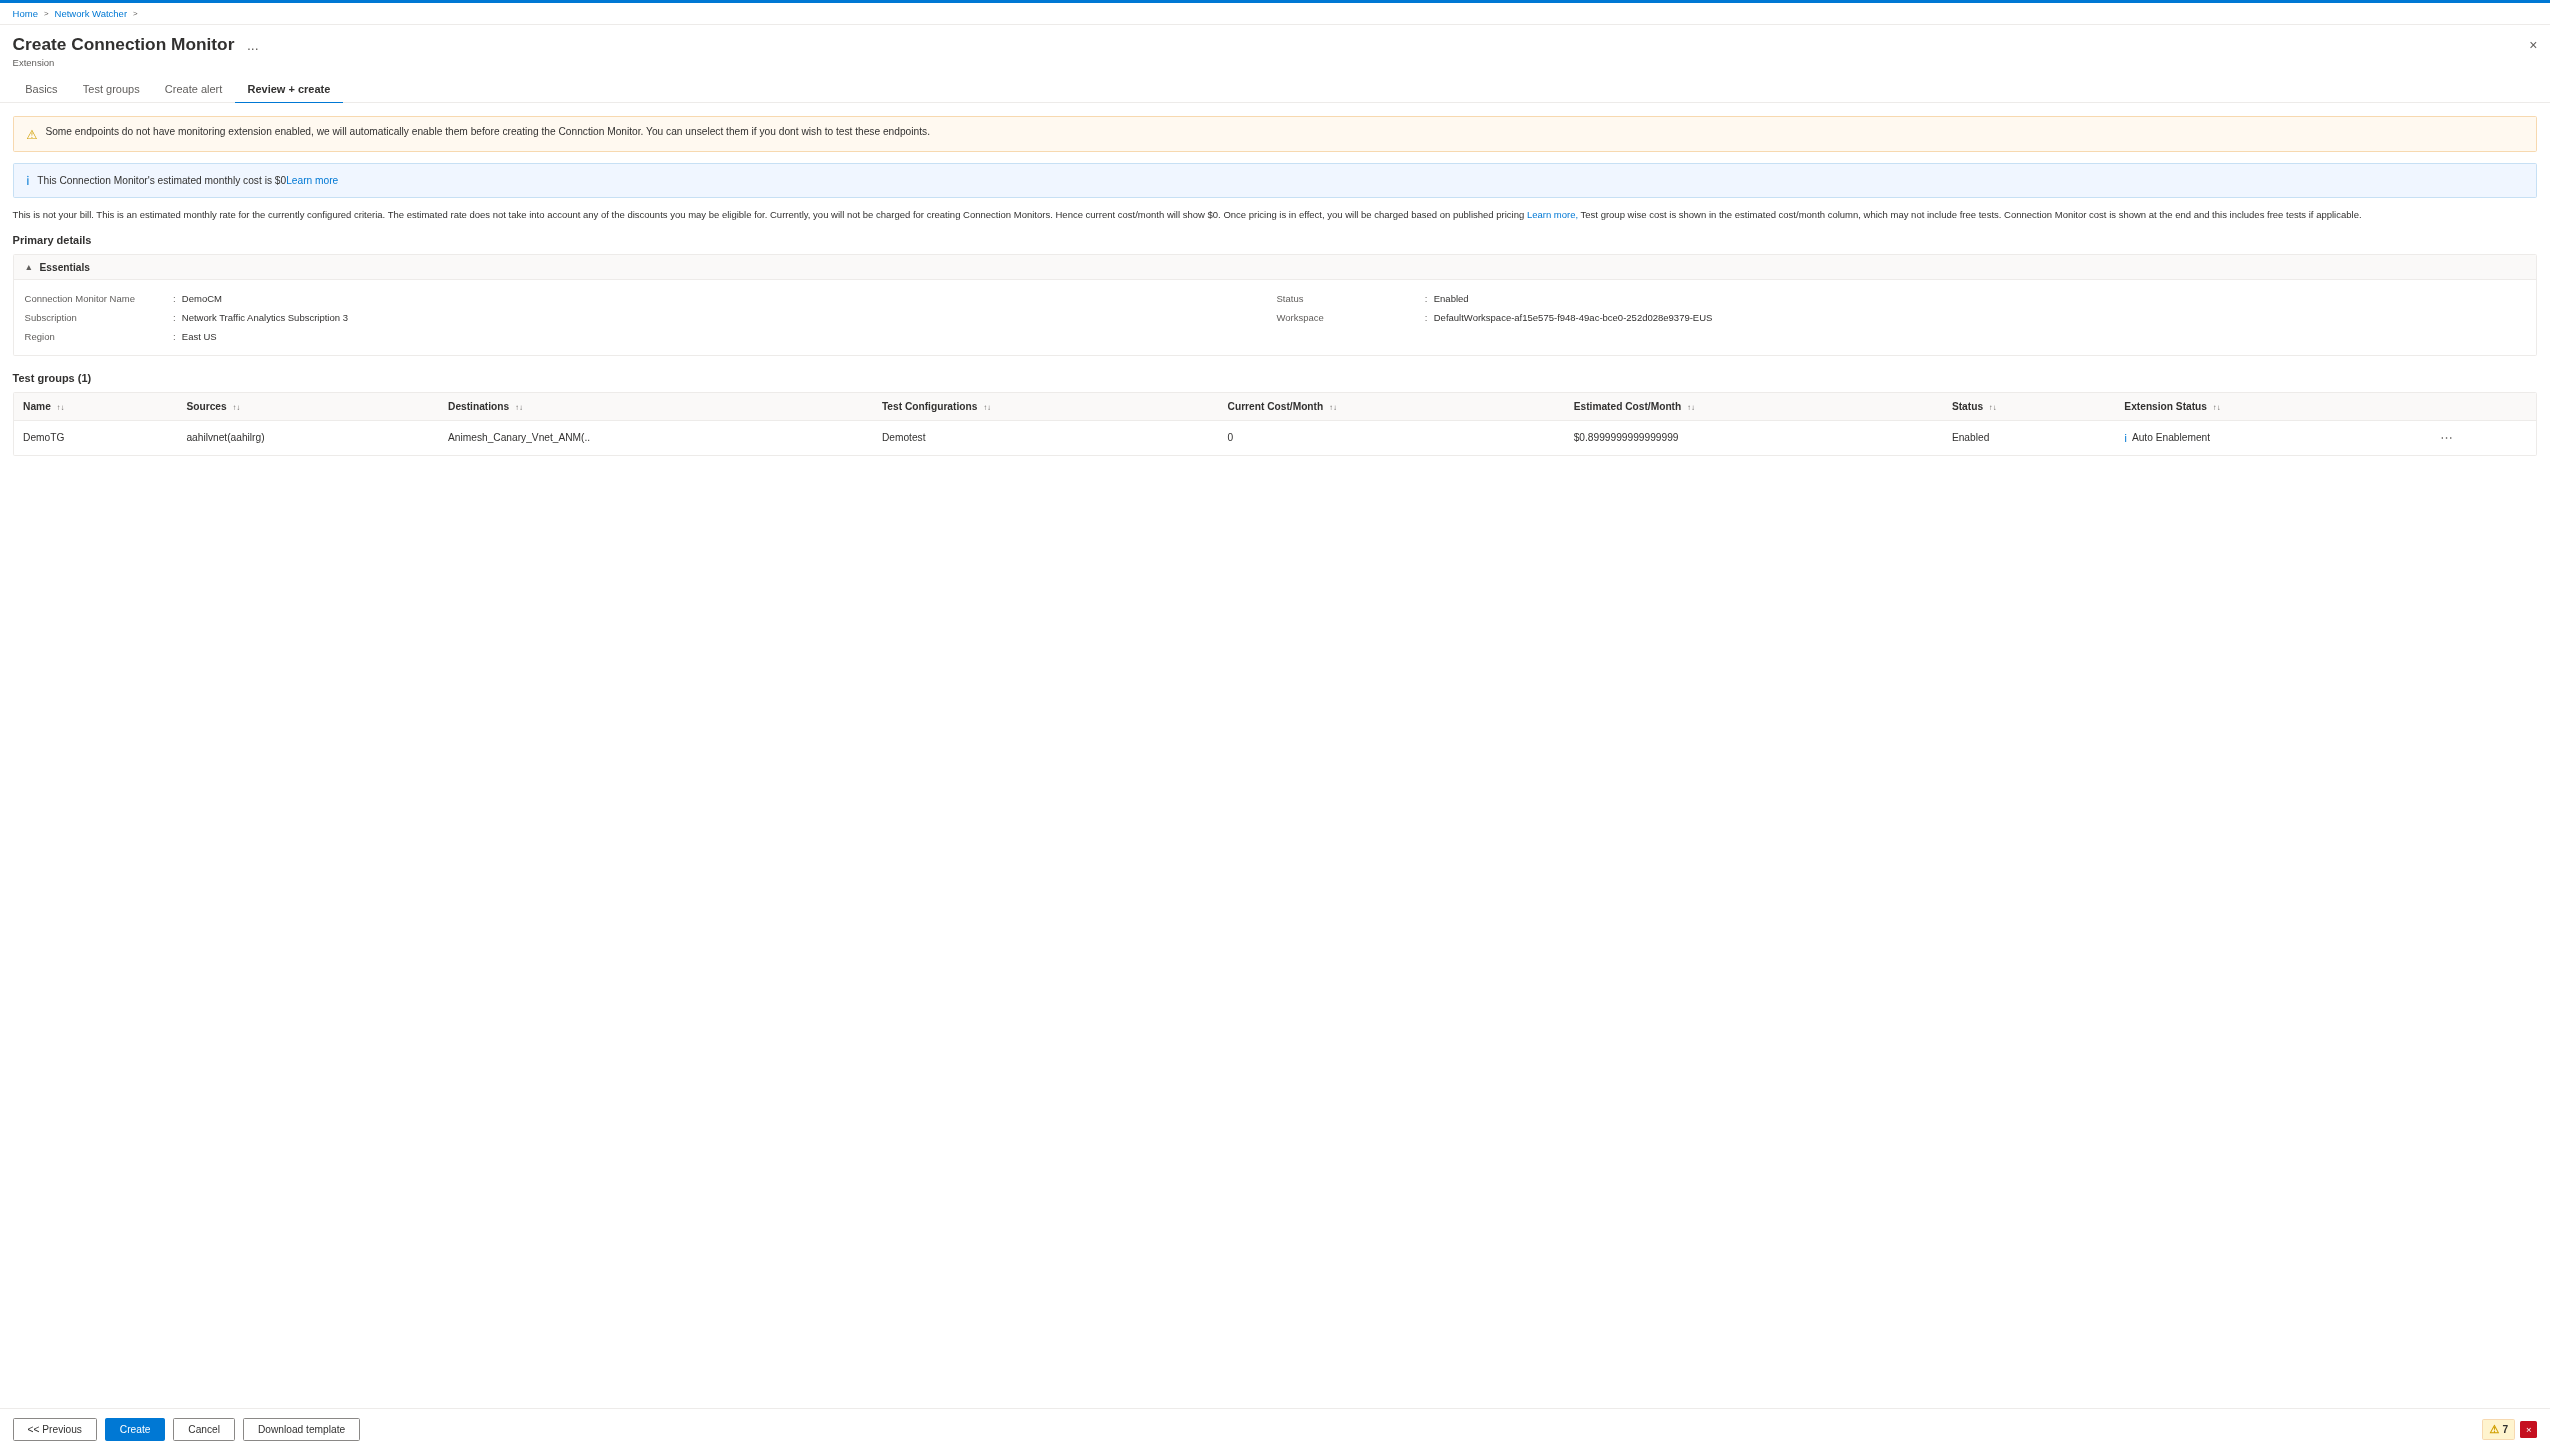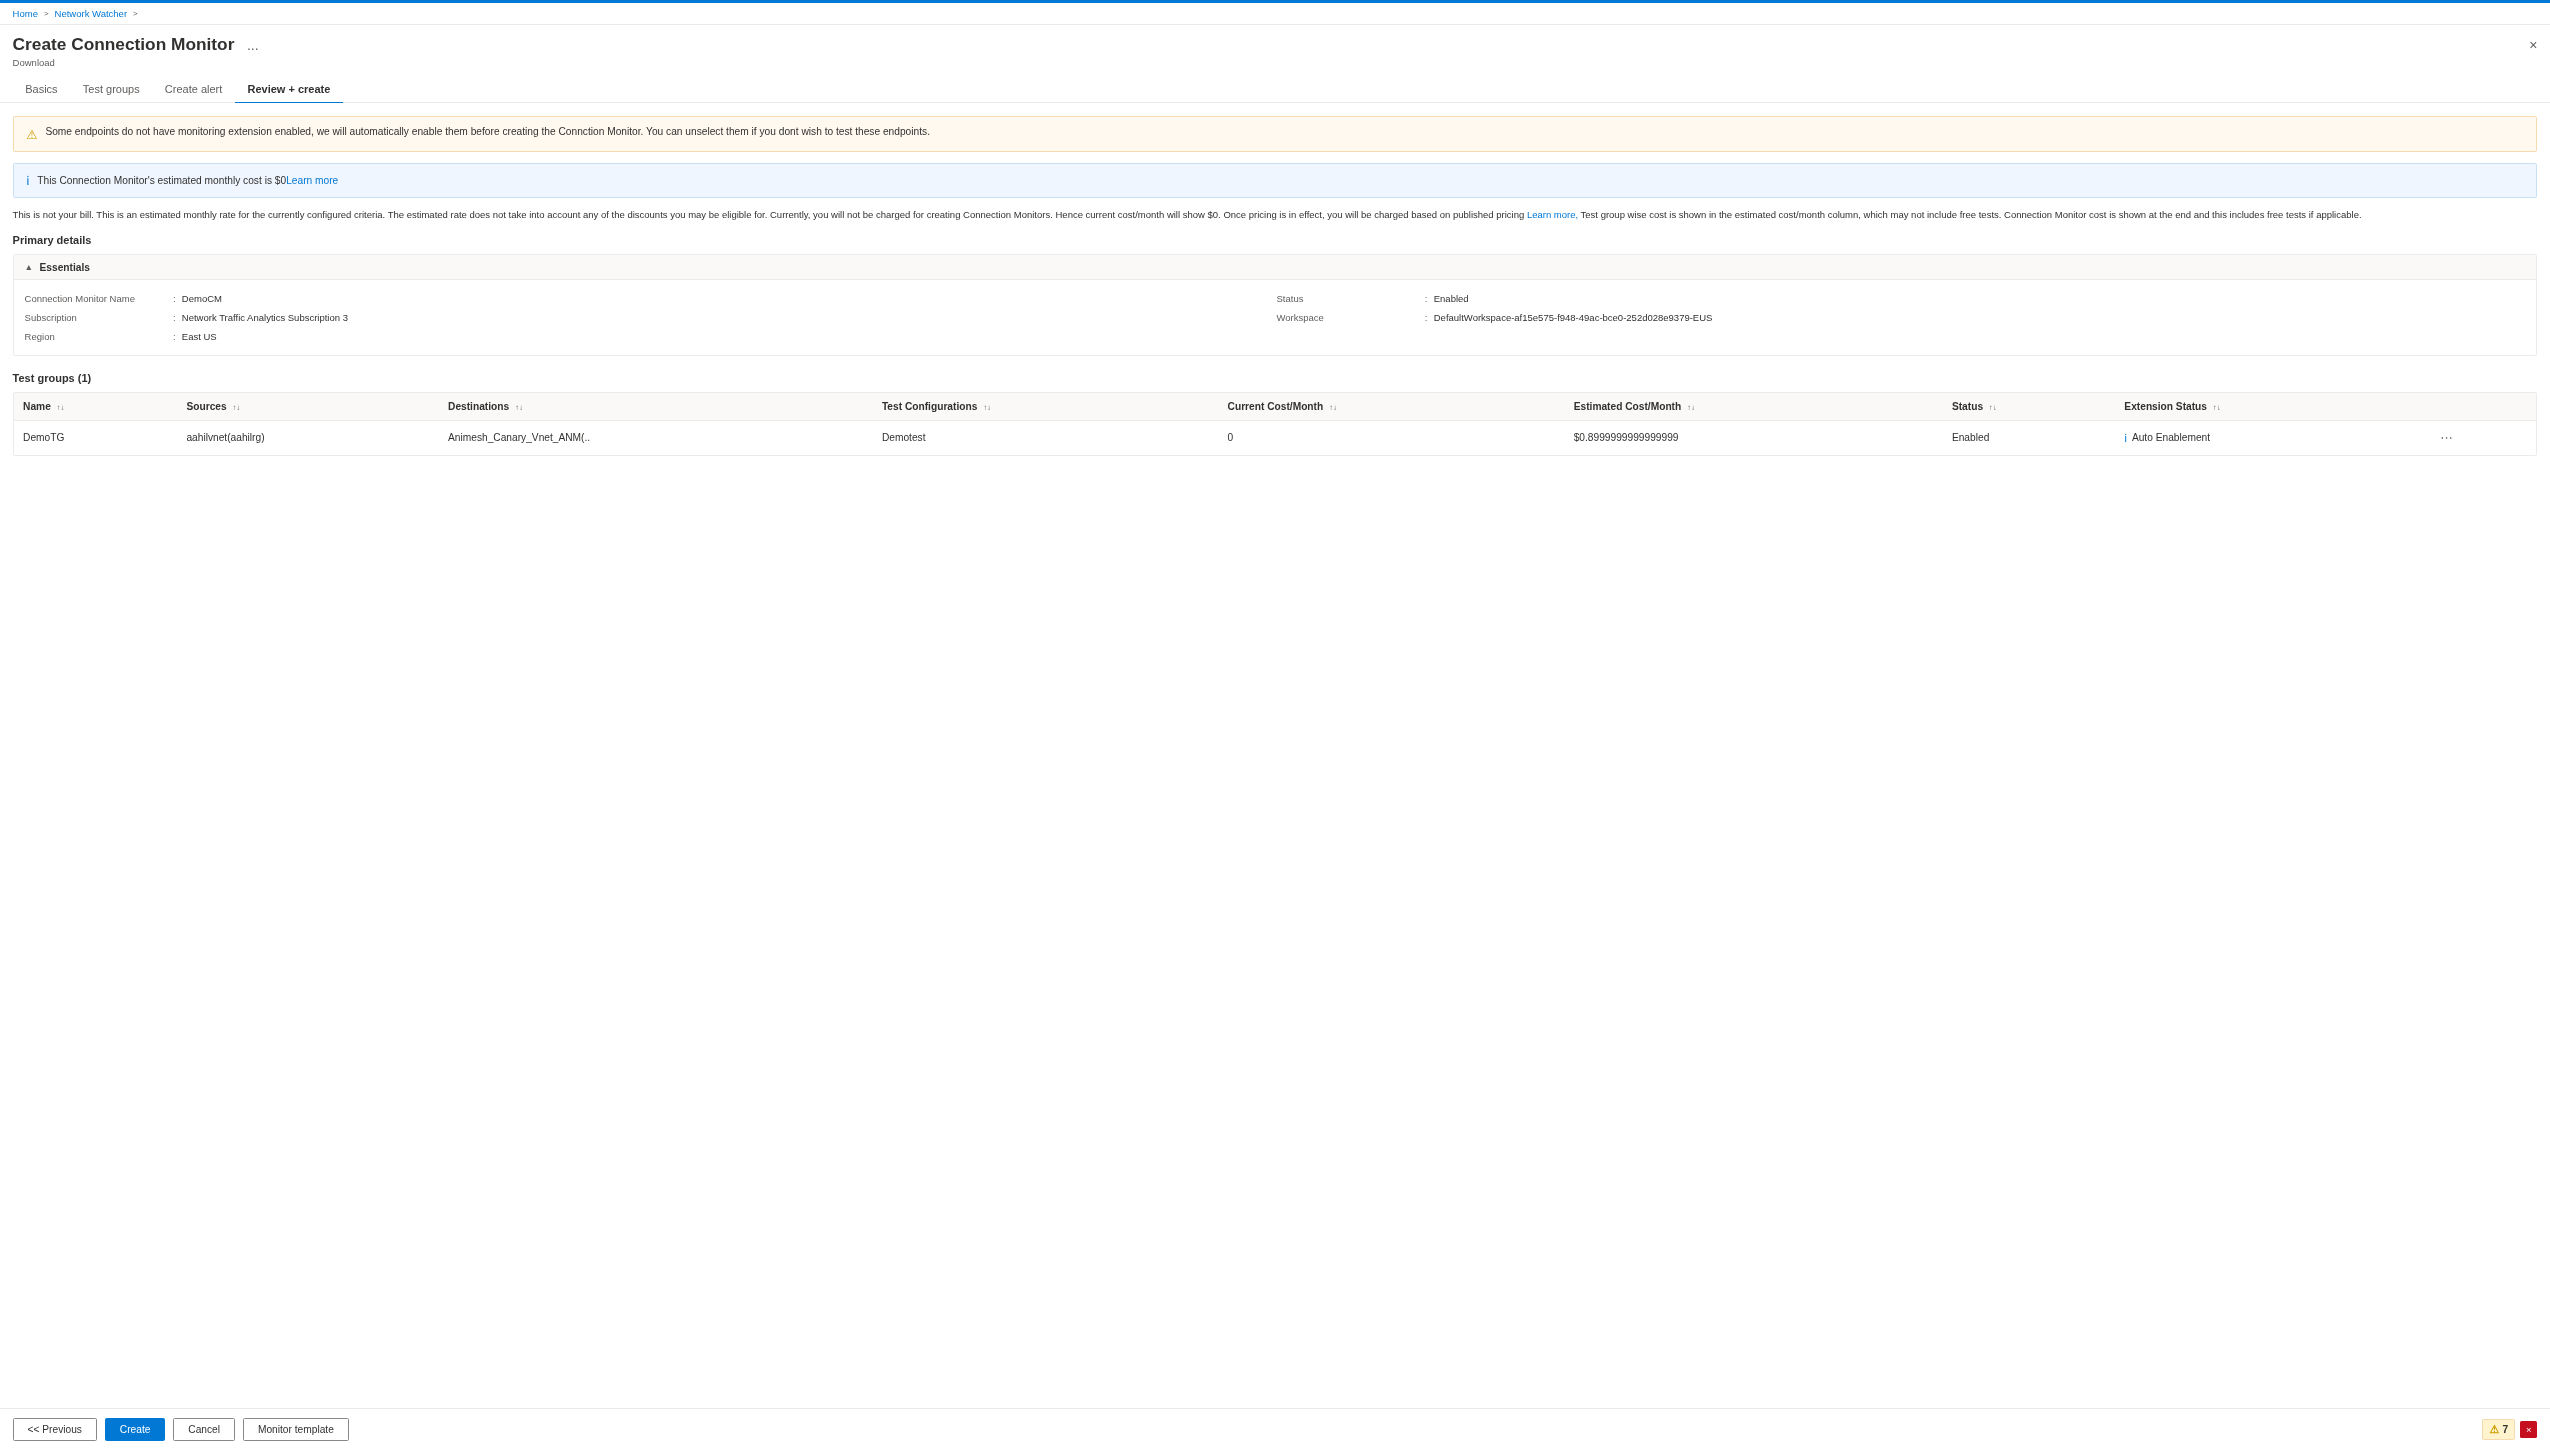--- a/index.html
+++ b/index.html
@@ -293,21 +293,21 @@
   <a href="#">Network Watcher</a>
   <span class="breadcrumb-sep">&gt;</span>
 </div>
 
 <div class="main-header">
   <div class="main-title-row">
     <span class="main-title">Create Connection Monitor</span>
     <button class="ellipsis-btn">...</button>
     <button class="close-btn">×</button>
   </div>
-  <div class="subtitle">Download</div>
+  <div class="subtitle">Extension</div>
 </div>
 
 <div class="tabs">
   <span class="tab">Basics</span>
   <span class="tab">Test groups</span>
   <span class="tab">Create alert</span>
   <span class="tab active">Review + create</span>
 </div>
 
 <div class="content">
@@ -408,21 +408,21 @@
       </table>
     </div>
   </div>
 
 </div>
 
 <div class="footer">
   <button class="btn btn-secondary">&lt;&lt; Previous</button>
   <button class="btn btn-primary">Create</button>
   <button class="btn btn-secondary">Cancel</button>
-  <button class="btn btn-secondary">Monitor template</button>
+  <button class="btn btn-secondary">Download template</button>
   <div class="footer-right">
     <div class="notif-badge">
       <span class="notif-warn">⚠</span>
       <span>7</span>
     </div>
     <button class="notif-close">×</button>
   </div>
 </div>
 
 

